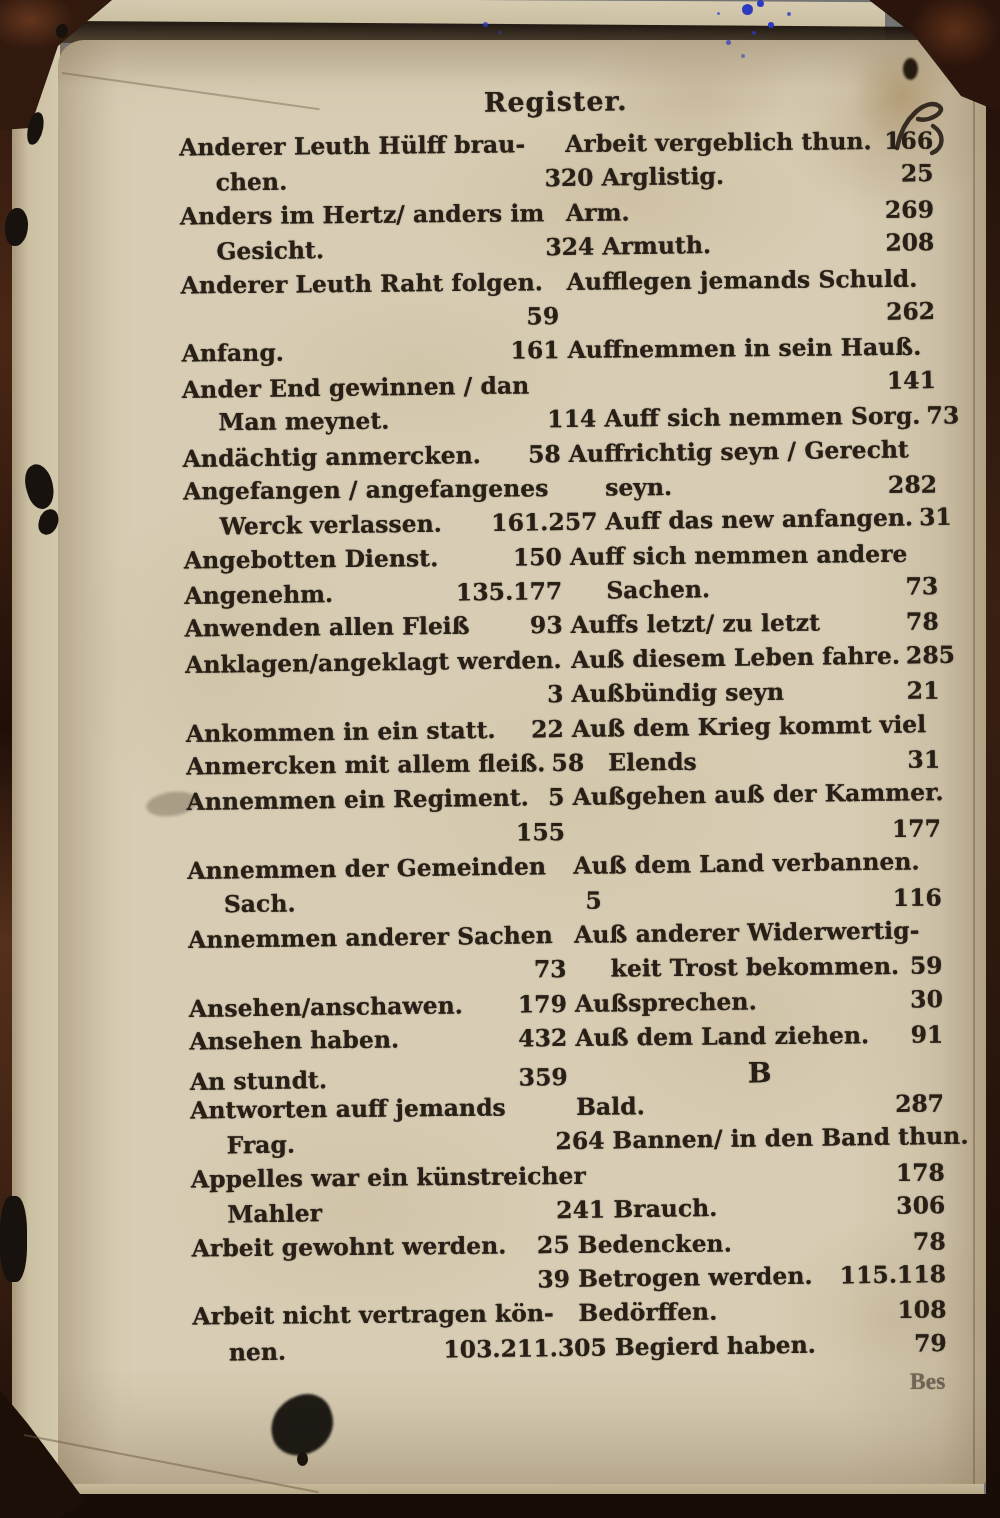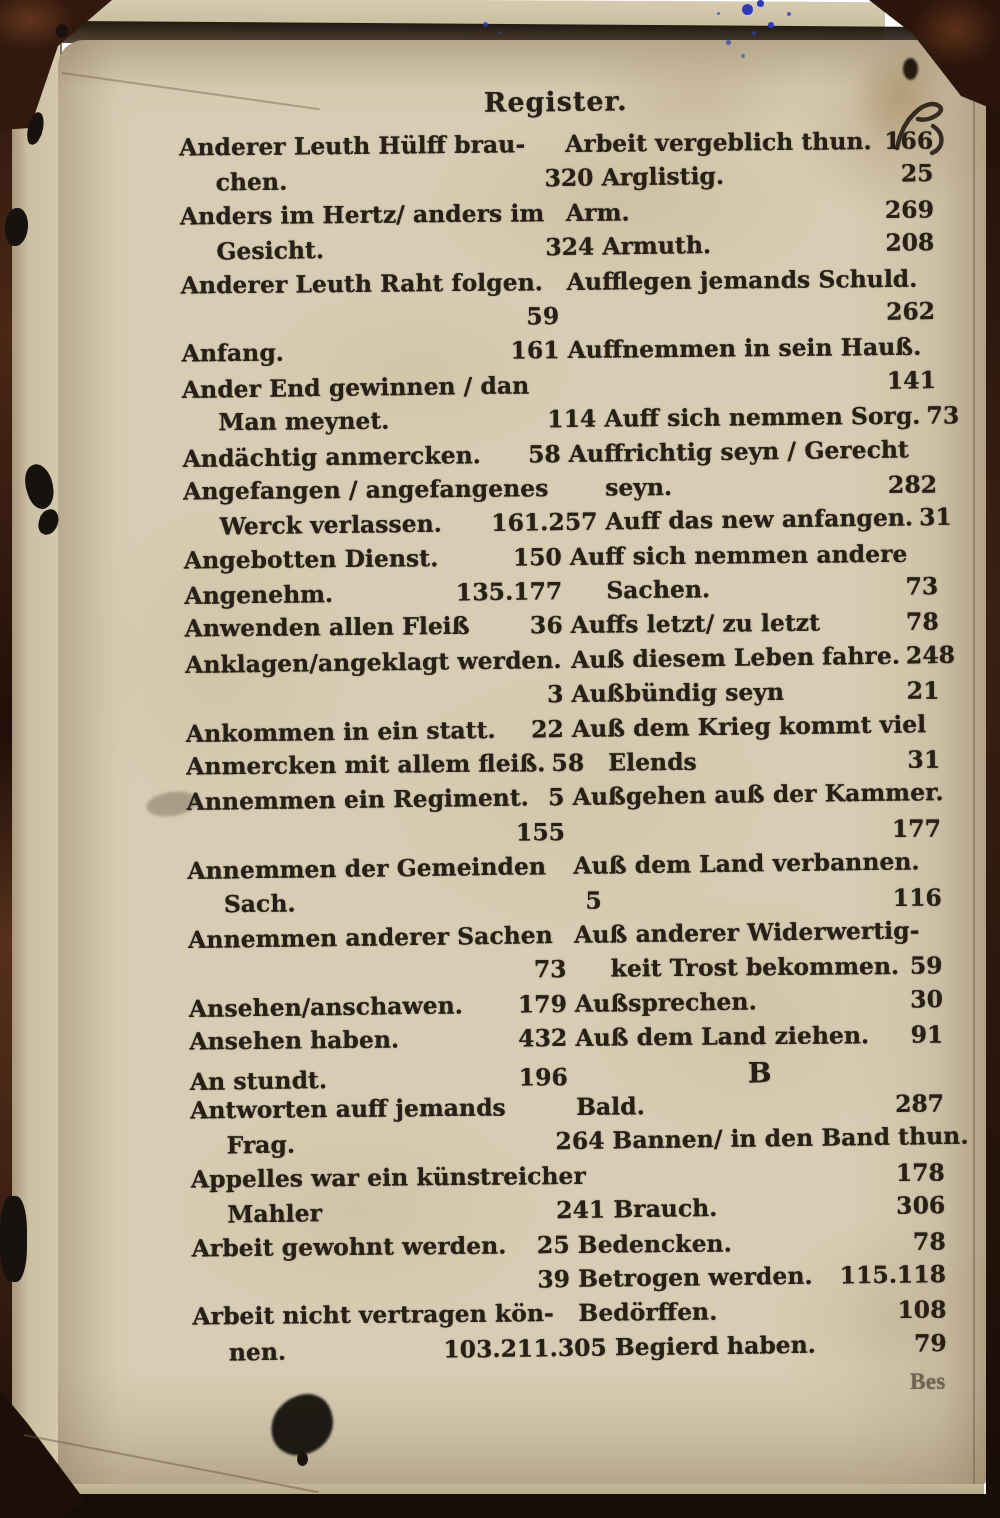--- a/index.html
+++ b/index.html
@@ -1,16 +1,16 @@
 <!DOCTYPE html>
 <html><head>
 <meta charset="utf-8">
 <style>
   html,body{margin:0;padding:0;background:#120a06;}
-  .scan{position:relative;width:1000px;height:1518px;background:#ffffff;overflow:hidden;
+  .scan{position:relative;width:1000px;height:1518px;background:#737373;overflow:hidden;
         font-family:"DejaVu Serif",serif;}
 
   
   .binding-left{position:absolute;left:0;top:0;width:14px;height:100%;
     background:linear-gradient(180deg,#2a150d,#4a2715 22%,#200f08 48%,#55301b 62%,#3c2012 80%,#190b06);}
   .edge-left{position:absolute;left:12px;top:0;width:48px;height:100%;
     background:linear-gradient(90deg,#a8977a,#ccc0a3 35%,#d4c9ad);
     border-right:2px solid rgba(96,80,58,.55);}
   .under-top{position:absolute;left:55px;top:0;width:830px;height:42px;
     background:linear-gradient(#d6cbb0,#c2b696);transform:rotate(.3deg);}
@@ -286,35 +286,35 @@
             <span class="n">135.177</span>
           </div>
           <div class="cell r indent">
             <span class="t">Sachen.</span>
             <span class="n">73</span>
           </div>
         </div>
         <div class="row">
           <div class="cell l">
             <span class="t">Anwenden allen Fleiß</span>
-            <span class="n">36</span>
+            <span class="n">93</span>
           </div>
           <div class="cell r">
             <span class="t">Auffs letzt/ zu letzt</span>
             <span class="n">78</span>
           </div>
         </div>
         <div class="row">
           <div class="cell l">
             <span class="t">Anklagen/angeklagt werden.</span>
             <span class="n"></span>
           </div>
           <div class="cell r">
             <span class="t">Auß diesem Leben fahre.</span>
-            <span class="n">248</span>
+            <span class="n">285</span>
           </div>
         </div>
         <div class="row">
           <div class="cell l">
             <span class="t"></span>
             <span class="n">3</span>
           </div>
           <div class="cell r">
             <span class="t">Außbündig seyn</span>
             <span class="n">21</span>
@@ -416,21 +416,21 @@
             <span class="n">432</span>
           </div>
           <div class="cell r">
             <span class="t">Auß dem Land ziehen.</span>
             <span class="n">91</span>
           </div>
         </div>
         <div class="row">
           <div class="cell l">
             <span class="t">An stundt.</span>
-            <span class="n">196</span>
+            <span class="n">359</span>
           </div>
           <div class="cell r heading">B</div>
         </div>
         <div class="row">
           <div class="cell l">
             <span class="t">Antworten auff jemands</span>
             <span class="n"></span>
           </div>
           <div class="cell r">
             <span class="t">Bald.</span>

